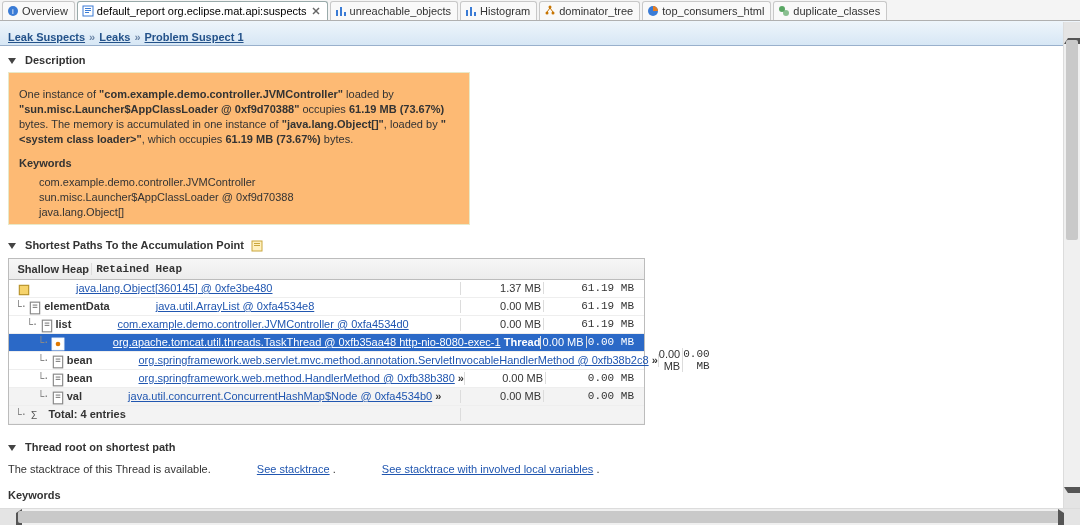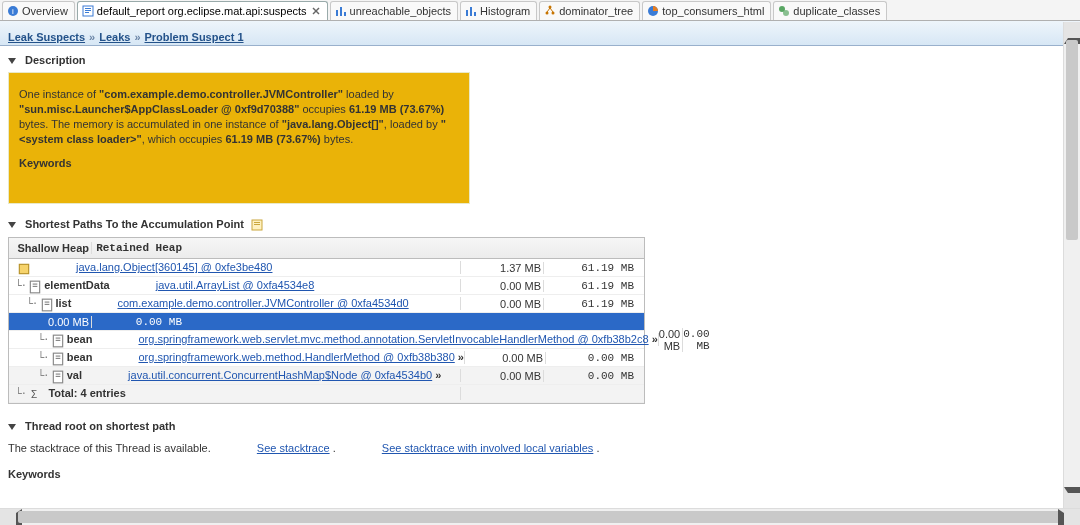--- a/index.html
+++ b/index.html
@@ -72,23 +72,23 @@
     width:0; height:0;
     border-left:4px solid transparent;
     border-right:4px solid transparent;
     border-top:6px solid #444;
     margin-right:6px;
     vertical-align:middle;
   }
   
   .desc-box {
     width: 440px;
-    background: #eab308;
+    background: #fdba74;
     border: 1px solid #e9e9c8;
-    padding: 14px 10px 28px 10px;
+    padding: 14px 10px 4px 10px;
     font-size: 11px;
     line-height: 1.35;
   }
   .desc-box .kw-head { font-weight:bold; margin-top:10px; margin-bottom:4px; }
   .kw-list { margin-left:20px; }
   
   .paths-table {
     border: 1px solid #bcbcbc;
     width: 635px;
     margin-top: 6px;
@@ -250,20 +250,25 @@
     <div class="section-head">
       <span class="twisty"></span>
       <span>Description</span>
     </div>
 
     <div class="desc-box">
       <div>
         <span>One instance of </span><span class="bold">"com.example.demo.controller.JVMController"</span><span> loaded by </span><span class="bold">"sun.misc.Launcher$AppClassLoader @ 0xf9d70388"</span><span> occupies </span><span class="bold">61.19 MB (73.67%)</span><span> bytes. The memory is accumulated in one instance of </span><span class="bold">"java.lang.Object[]"</span><span>, loaded by </span><span class="bold">"&lt;system class loader&gt;"</span><span>, which occupies </span><span class="bold">61.19 MB (73.67%)</span><span> bytes.</span>
       </div>
       <div class="kw-head">Keywords</div>
+      <div class="kw-list">
+        <div>com.example.demo.controller.JVMController</div>
+        <div>sun.misc.Launcher$AppClassLoader @ 0xf9d70388</div>
+        <div>java.lang.Object[]</div>
+      </div>
     </div>
 
     <div class="section-head" style="margin-top:14px;">
       <span class="twisty"></span>
       <span>Shortest Paths To the Accumulation Point</span>
       <span class="ic" style="width:12px;height:12px;margin-left:4px;">
         <svg viewBox="0 0 12 12">
             <rect x="1" y="1" width="10" height="10" fill="#fff1c0" stroke="#caa63c"></rect>
             <rect x="3" y="3" width="6" height="1" fill="#caa63c"></rect>
             <rect x="3" y="5" width="6" height="1" fill="#caa63c"></rect>
@@ -296,20 +301,24 @@
           <div class="row">
             <div class="col-name"><span class="tree-prefix">&nbsp;&nbsp;└·</span><span class="obj-ic"><svg viewBox="0 0 12 12">
                   <rect x="2" y="1" width="8" height="10" fill="#fff" stroke="#888"></rect>
                   <rect x="4" y="3" width="4" height="1" fill="#888"></rect>
                   <rect x="4" y="5" width="4" height="1" fill="#888"></rect>
                 </svg></span><span class="bold">list </span><a href="#" class="link">com.example.demo.controller.JVMController @ 0xfa4534d0</a><span class="bold"></span></div>
             <div class="col-sh">0.00 MB</div>
             <div class="col-rh">61.19 MB</div>
           </div>
           <div class="row selected">
+            <div class="col-name"><span class="tree-prefix">&nbsp;&nbsp;&nbsp;&nbsp;└·</span><span class="obj-ic"><svg viewBox="0 0 12 12">
+                  <rect x="1" y="1" width="10" height="10" fill="#fff" stroke="#fff"></rect>
+                  <circle cx="6" cy="6" r="2" fill="#e07800"></circle>
+                </svg></span><span class="bold"><java local=""> </java></span><a href="#" class="link">org.apache.tomcat.util.threads.TaskThread @ 0xfb35aa48 http-nio-8080-exec-1</a><span class="bold"> Thread</span></div>
             <div class="col-sh">0.00 MB</div>
             <div class="col-rh">0.00 MB</div>
           </div>
           <div class="row">
             <div class="col-name"><span class="tree-prefix">&nbsp;&nbsp;&nbsp;&nbsp;└·</span><span class="obj-ic"><svg viewBox="0 0 12 12">
                   <rect x="2" y="1" width="8" height="10" fill="#fff" stroke="#888"></rect>
                   <rect x="4" y="3" width="4" height="1" fill="#888"></rect>
                   <rect x="4" y="5" width="4" height="1" fill="#888"></rect>
                 </svg></span><span class="bold">bean </span><a href="#" class="link">org.springframework.web.servlet.mvc.method.annotation.ServletInvocableHandlerMethod @ 0xfb38b2c8</a><span class="bold"> »</span></div>
             <div class="col-sh">0.00 MB</div>

